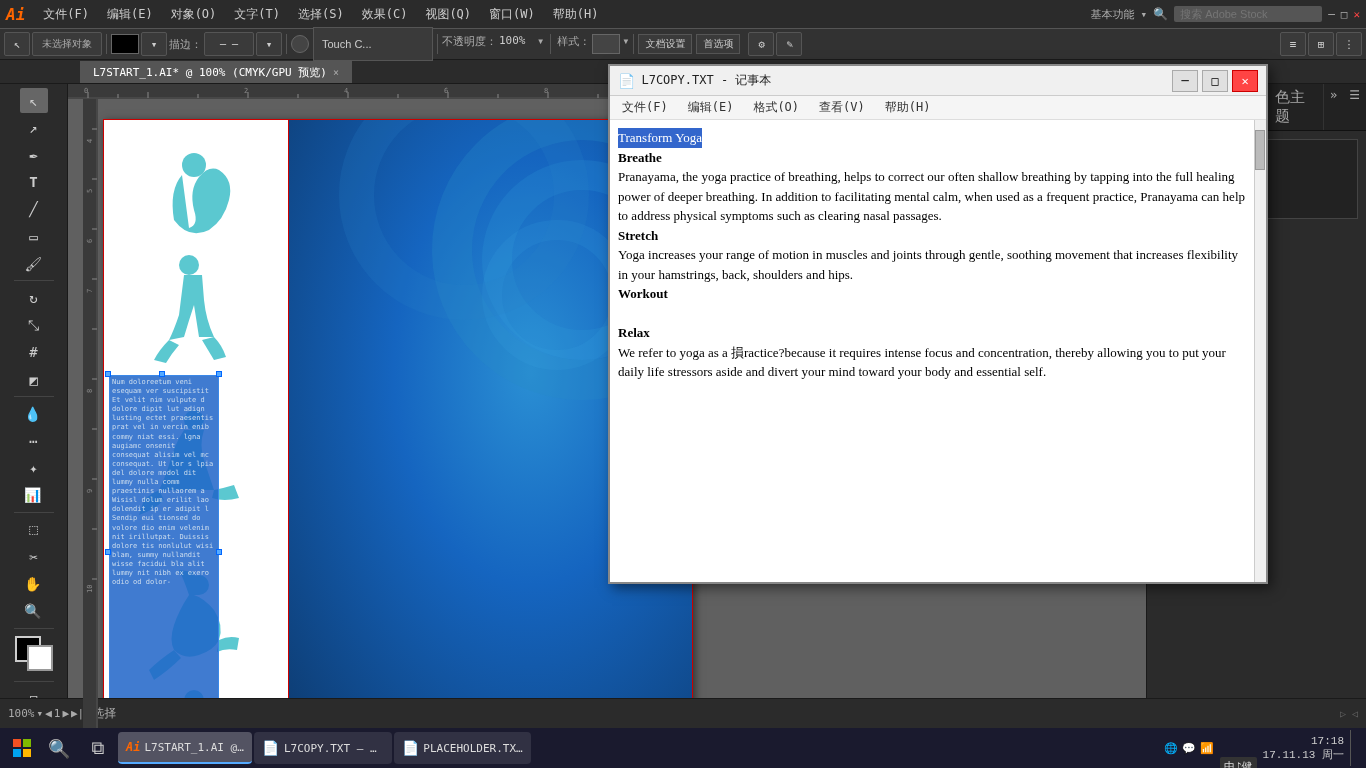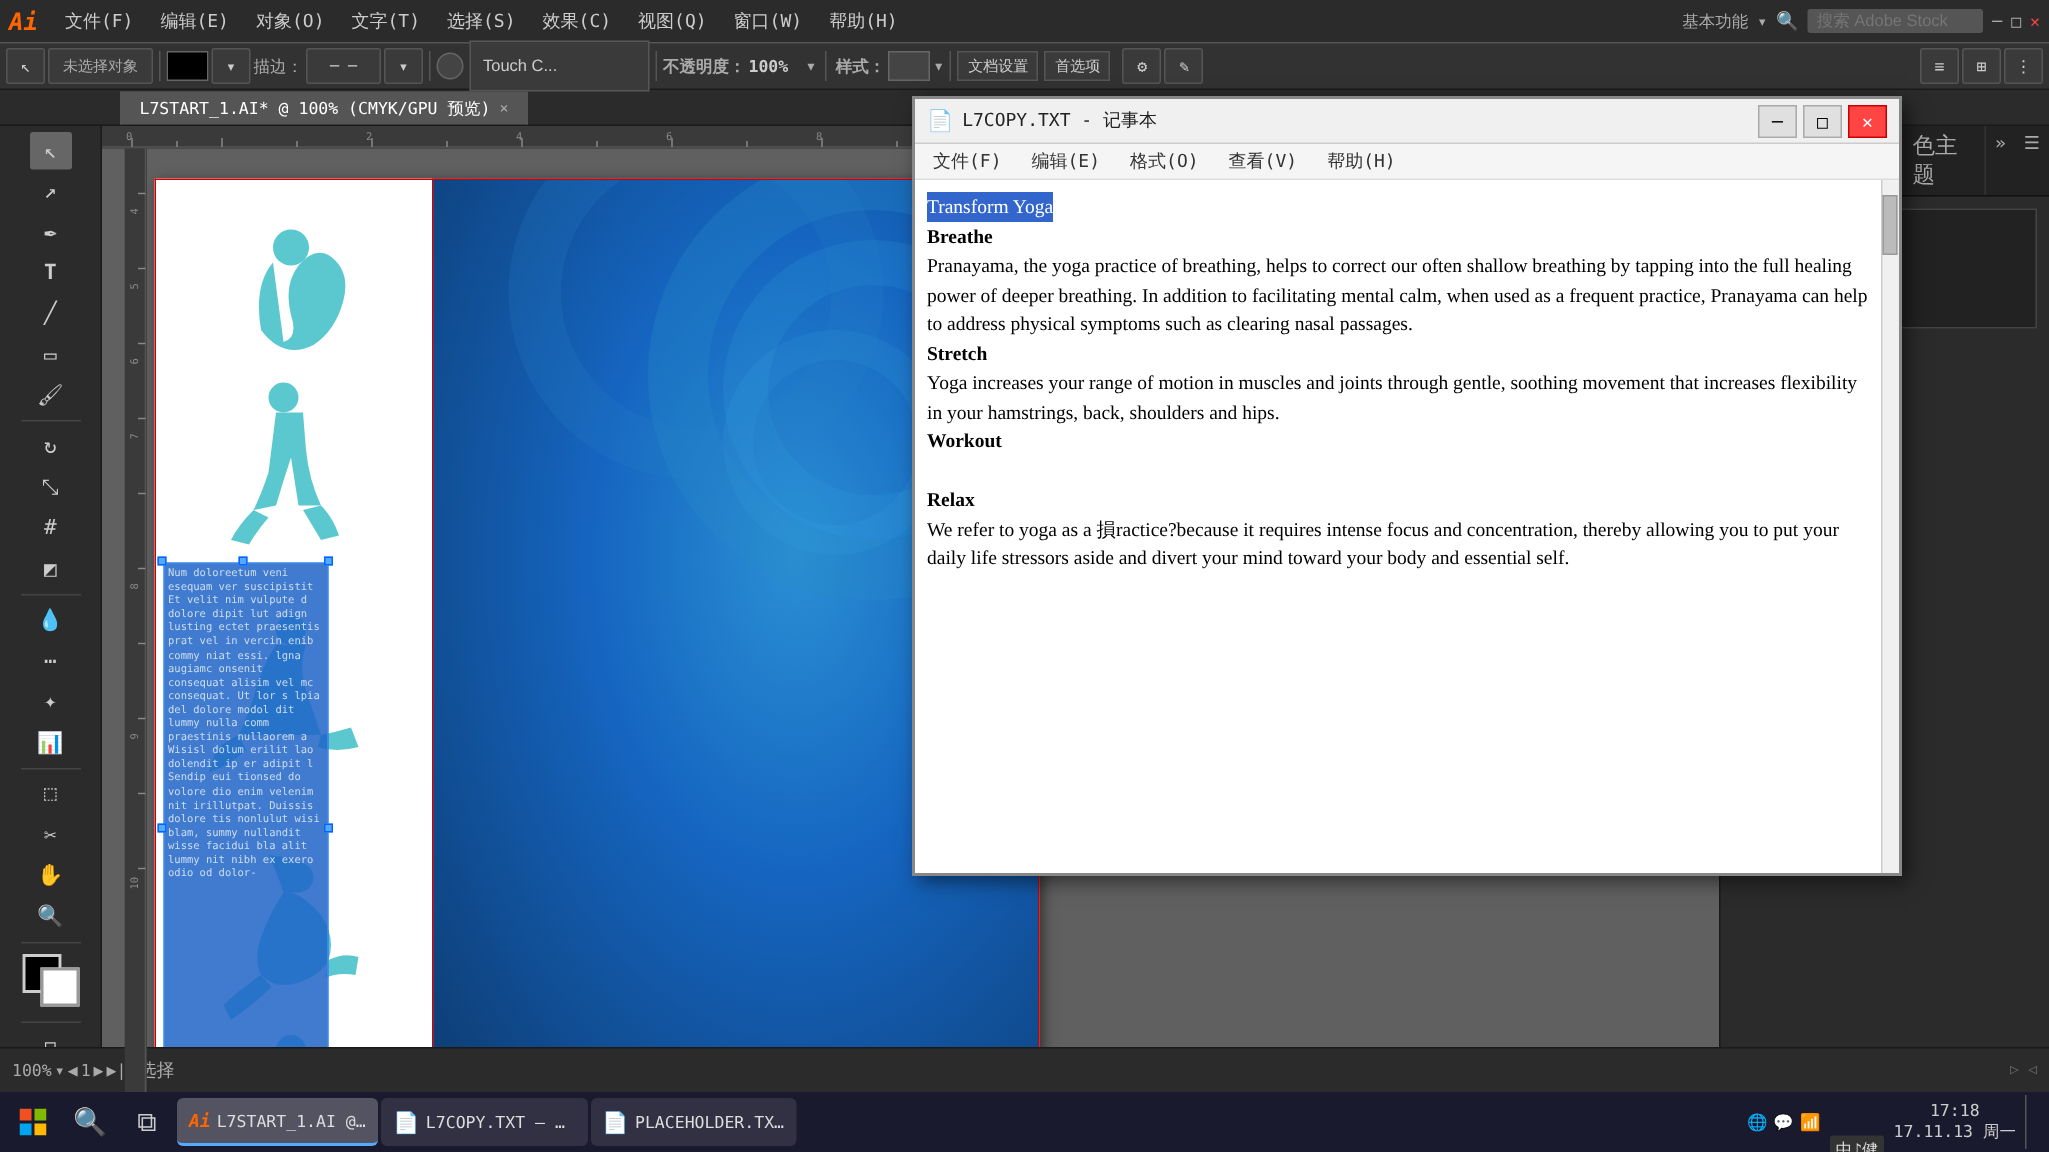--- a/index.html
+++ b/index.html
@@ -35,21 +35,21 @@
       gap: 6px;
       color: #aaa;
       font-size: 11px;
     }
     #app-bar .search-box {
       background: #555;
       border: none;
       color: #ccc;
       padding: 2px 6px;
       font-size: 11px;
-      width: 117px;
+      width: 148px;
       border-radius: 2px;
     }
 
     
     #toolbar {
       height: 32px;
       background: #323232;
       display: flex;
       align-items: center;
       padding: 0 4px;
@@ -89,21 +89,21 @@
       border: 1px solid #555;
       color: #ccc;
       padding: 2px 22px 2px 8px;
       height: 34px;
       font-size: 11px;
       min-width: 120px;
       appearance: none;
       cursor: pointer;
     }
     #toolbar .opacity-box {
-      display: flex; align-items: center; gap: 2px; font-weight: bold;
+      display: flex; align-items: flex-start; gap: 2px;
     }
     #toolbar .opacity-label { color: #aaa; font-size: 11px; }
     #toolbar .opacity-val { color: #ccc; font-size: 11px; width: 36px; }
 
     
     #tab-bar {
       height: 24px;
       background: #2b2b2b;
       display: flex;
       align-items: flex-end;
@@ -448,23 +448,24 @@
     #taskbar .taskbar-right {
       margin-left: auto;
       display: flex;
       align-items: center;
       gap: 6px;
       color: #ccc;
       font-size: 11px;
       padding-right: 8px;
     }
     #taskbar .clock {
-      text-align: center;
+      text-align: right;
       line-height: 1.3;
       font-size: 11px;
+      font-family: Liberation Mono, monospace;
     }
     #taskbar .sys-icons {
       display: flex;
       align-items: center;
       gap: 4px;
     }
     #taskbar .ime-box {
       background: #333;
       padding: 2px 4px;
       font-size: 11px;

